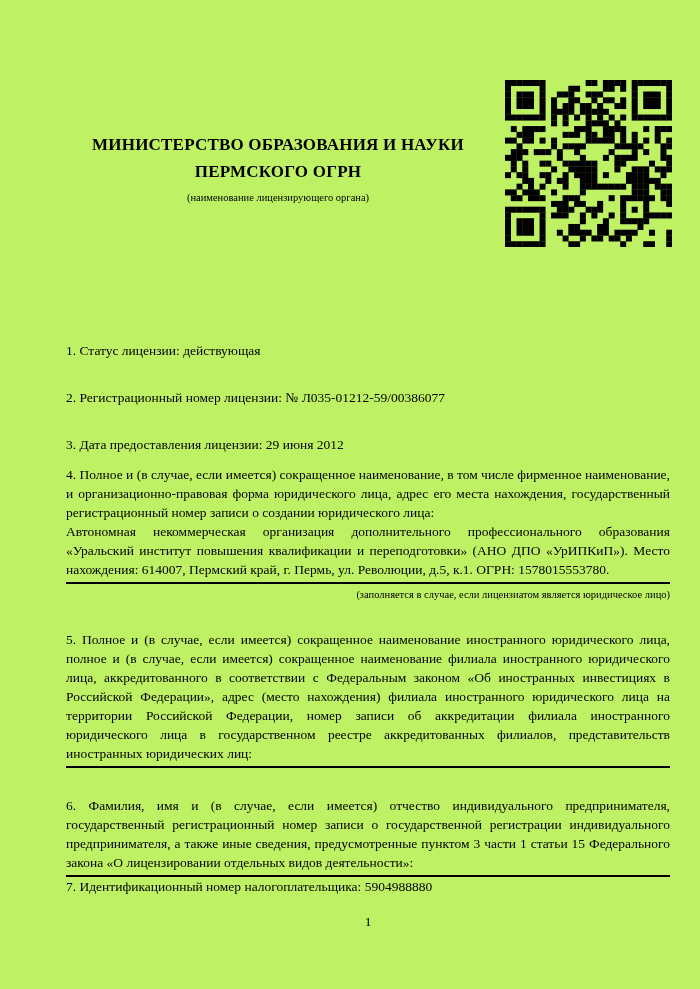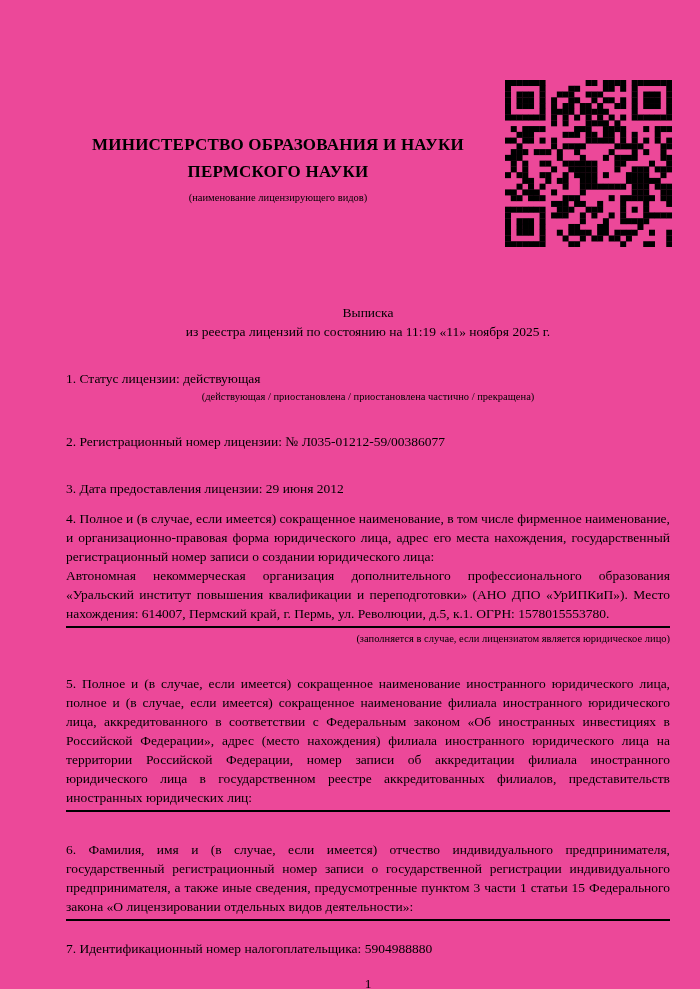--- a/index.html
+++ b/index.html
@@ -1,20 +1,20 @@
 <!DOCTYPE html>
 <html lang="ru"><head>
 <meta charset="utf-8">
 <style>
   html,body{margin:0;padding:0;background:#888;}
   .page{
     position:relative;
     width:700px;height:989px;
     margin:0 auto;
-    background:#ec4899;
+    background:#bef264;
     font-family:"Liberation Serif","DejaVu Serif",serif;
     color:#000;
     overflow:hidden;
   }
   .qr{
     position:absolute;top:80px;left:505px;
     width:167px;height:167px;
   }
   .qr svg{display:block;width:100%;height:100%;fill:#000;}
   .header{
@@ -24,25 +24,25 @@
   .h-line{font-weight:bold;font-size:17px;line-height:27px;letter-spacing:.2px;}
   .h-note{font-size:10.5px;line-height:14px;margin-top:6px;}
   .content{
     position:absolute;top:303px;left:66px;width:604px;
     font-size:13.5px;line-height:19px;
   }
   .title{text-align:center;}
   .title div{line-height:19px;}
   .item{margin:0;}
   .just{text-align:justify;}
-  .m25{margin-top:28px;}
+  .m25{margin-top:38px;}
   .m16{margin-top:28px;}
   .m14{margin-top:28px;}
   .m11{margin-top:11px;}
-  .m18{margin-top:18px;}
+  .m18{}
   .note{font-size:10.5px;line-height:15px;text-align:center;margin-top:1px;}
   .rule{border-top:2px solid #000;margin-top:3px;}
   .caption{font-size:10.5px;line-height:15px;text-align:right;margin-top:3px;}
   .pagenum{text-align:center;margin-top:16px;font-size:13.5px;}
 </style>
 </head>
 <body>
 
 <div class="page">
 
@@ -457,33 +457,28 @@
         <rect x="69.10" y="161.24" width="6.01" height="6.01"></rect>
         <rect x="115.17" y="161.24" width="6.01" height="6.01"></rect>
         <rect x="138.21" y="161.24" width="6.01" height="6.01"></rect>
         <rect x="143.97" y="161.24" width="6.01" height="6.01"></rect>
         <rect x="161.24" y="161.24" width="6.01" height="6.01"></rect>
       </svg>
   </div>
 
   <div class="header">
     <div class="h-line">МИНИСТЕРСТВО ОБРАЗОВАНИЯ И НАУКИ</div>
-    <div class="h-line">ПЕРМСКОГО НАУКИ</div>
-    <div class="h-note">(наименование лицензирующего видов)</div>
+    <div class="h-line">ПЕРМСКОГО ОГРН</div>
+    <div class="h-note">(наименование лицензирующего органа)</div>
   </div>
 
   <div class="content">
 
-    <div class="title">
-      <div>Выписка</div>
-      <div>из реестра лицензий по состоянию на 11:19 «11» ноября 2025 г.</div>
-    </div>
 
     <p class="item m25">1. Статус лицензии: действующая</p>
-    <div class="note">(действующая / приостановлена / приостановлена частично / прекращена)</div>
 
     <p class="item m16">2. Регистрационный номер лицензии: № Л035-01212-59/00386077</p>
 
     <p class="item m16">3. Дата предоставления лицензии: 29 июня 2012</p>
 
     <p class="item just m11">4. Полное и (в случае, если имеется) сокращенное наименование, в том числе фирменное наименование, и организационно-правовая форма юридического лица, адрес его места нахождения, государственный регистрационный номер записи о создании юридического лица:</p>
     <p class="item just">Автономная некоммерческая организация дополнительного профессионального образования «Уральский институт повышения квалификации и переподготовки» (АНО ДПО «УрИПКиП»). Место нахождения: 614007, Пермский край, г. Пермь, ул. Революции, д.5, к.1. ОГРН: 1578015553780.</p>
     <div class="rule"></div>
     <div class="caption">(заполняется в случае, если лицензиатом является юридическое лицо)</div>
 

